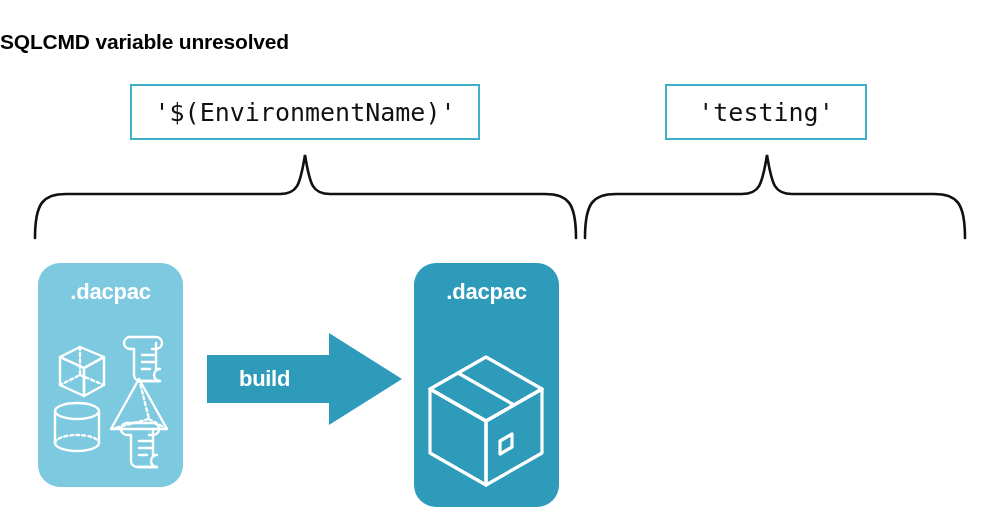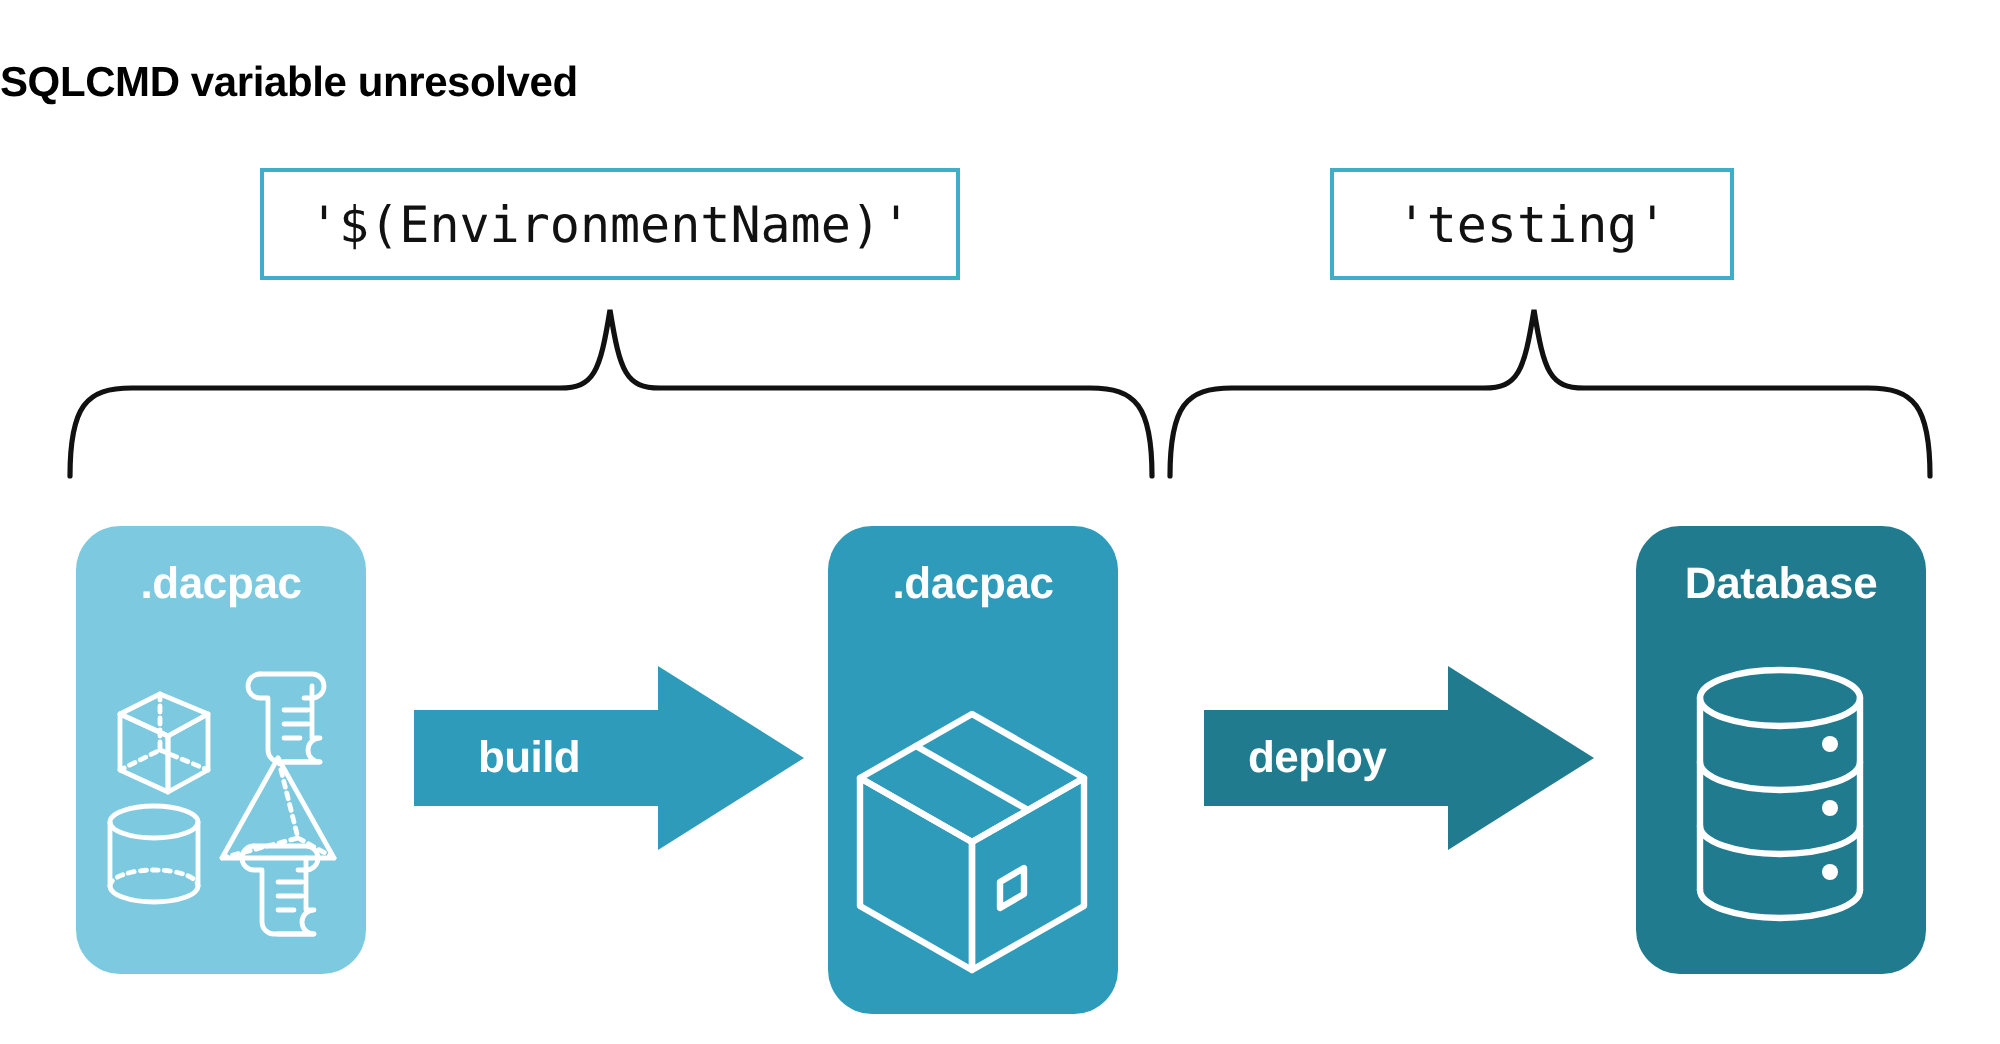--- a/index.html
+++ b/index.html
@@ -211,45 +211,22 @@
 
         <path d="M 16,52 L 16,116 L 72,148 L 72,84 Z"></path>
 
         <path d="M 72,84 L 128,52 L 128,116 L 72,148 Z"></path>
 
         <path d="M 86,104 L 98,97 L 98,110 L 86,117 Z"></path>
       </g>
     </svg>
   </div>
 
-  <div class="stage-box" id="box-database">
-    <div class="stage-label">Database</div>
-    <svg class="stage-art" viewBox="0 0 145 170" width="145" height="170">
-      <g fill="none" stroke="#ffffff" stroke-width="3.2" stroke-linejoin="round" stroke-linecap="round">
-        <ellipse cx="72" cy="32" rx="40" ry="14"></ellipse>
-        <path d="M 32,32 L 32,128 M 112,32 L 112,128"></path>
-        <path d="M 32,64 a 40,14 0 0 0 80,0"></path>
-        <path d="M 32,96 a 40,14 0 0 0 80,0"></path>
-        <path d="M 32,128 a 40,14 0 0 0 80,0"></path>
-      </g>
-      <g fill="#ffffff">
-        <circle cx="97" cy="55" r="4"></circle>
-        <circle cx="97" cy="87" r="4"></circle>
-        <circle cx="97" cy="119" r="4"></circle>
-      </g>
-    </svg>
-  </div>
 
   <div class="arrow-wrap" id="arrow-build">
     <svg viewBox="0 0 195 92" width="195" height="92">
       <path fill="#2E9BBA" d="M 0,22 L 122,22 L 122,0 L 195,46 L 122,92 L 122,70 L 0,70 Z"></path>
     </svg>
     <div class="arrow-label">build</div>
   </div>
 
-  <div class="arrow-wrap" id="arrow-deploy">
-    <svg viewBox="0 0 195 92" width="195" height="92">
-      <path fill="#217B8E" d="M 0,22 L 122,22 L 122,0 L 195,46 L 122,92 L 122,70 L 0,70 Z"></path>
-    </svg>
-    <div class="arrow-label">deploy</div>
-  </div>
 
 </div>
 
 </body></html>

